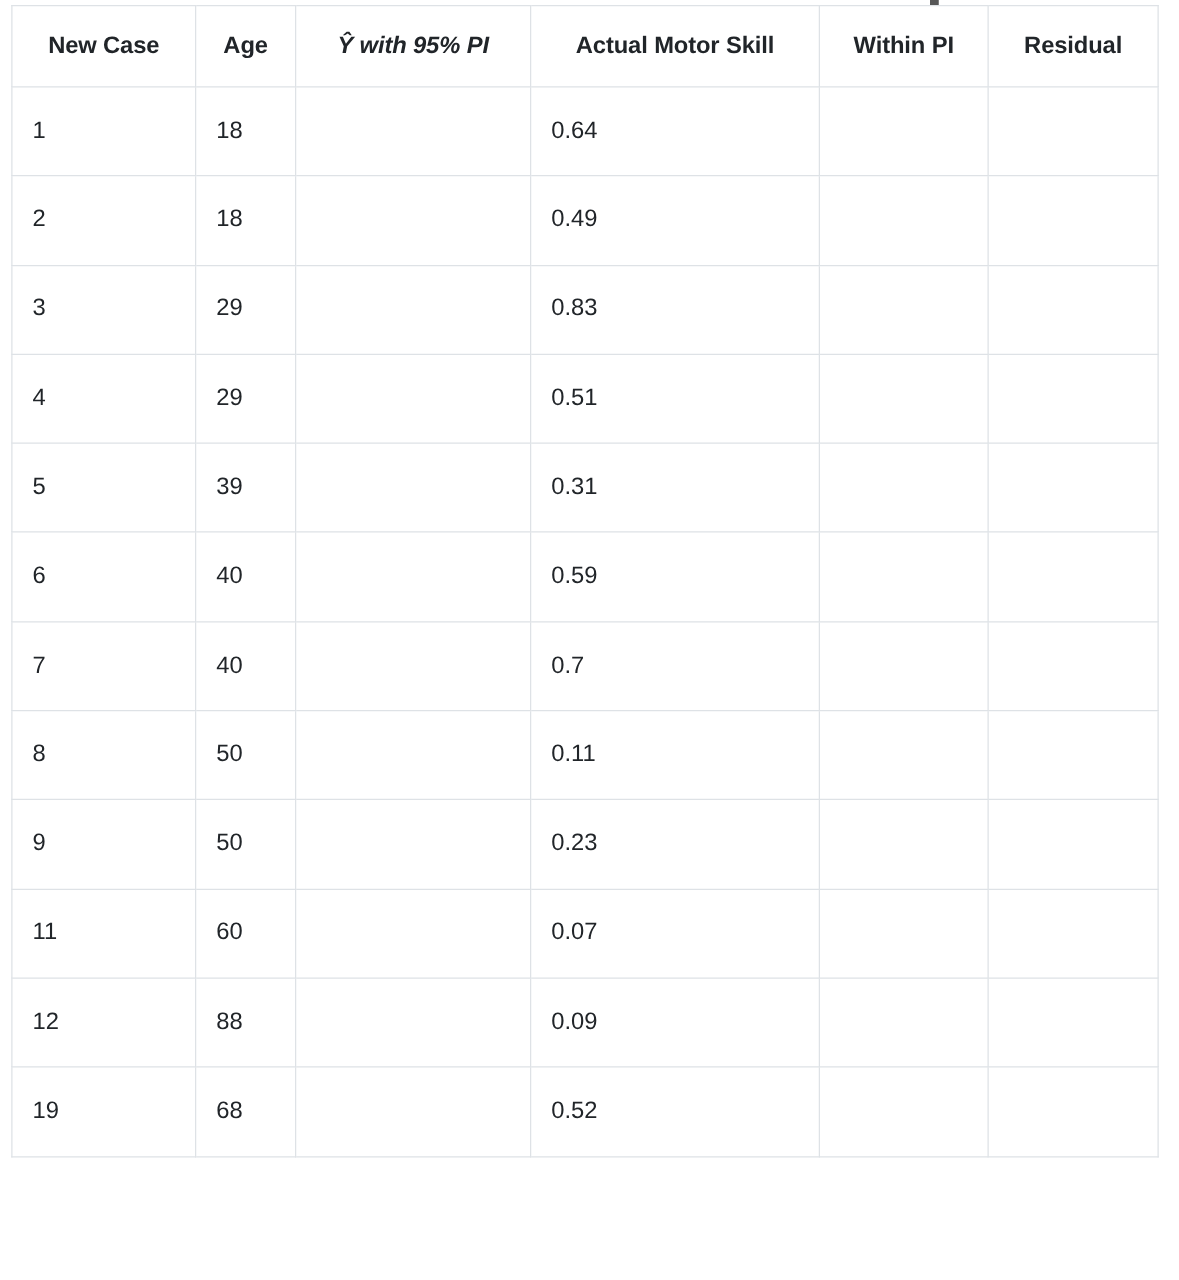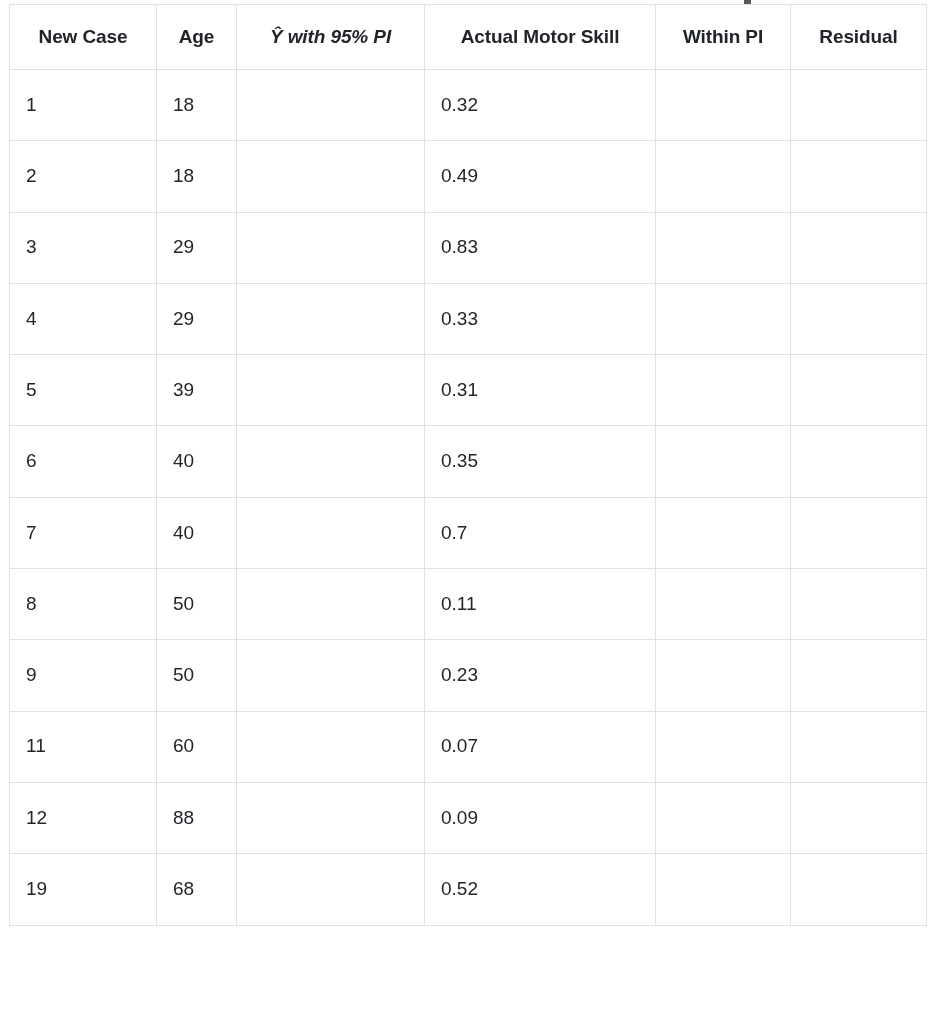--- a/index.html
+++ b/index.html
@@ -122,21 +122,21 @@
           <th>Within PI</th>
           <th>Residual</th>
         </tr>
       </thead>
       <tbody id="table-body">
 
       <tr>
             <td>1</td>
             <td>18</td>
             <td class="blank-cell"></td>
-            <td>0.32</td>
+            <td>0.64</td>
             <td class="blank-cell"></td>
             <td class="blank-cell"></td>
           </tr>
           <tr>
             <td>2</td>
             <td>18</td>
             <td class="blank-cell"></td>
             <td>0.49</td>
             <td class="blank-cell"></td>
             <td class="blank-cell"></td>
@@ -146,37 +146,37 @@
             <td>29</td>
             <td class="blank-cell"></td>
             <td>0.83</td>
             <td class="blank-cell"></td>
             <td class="blank-cell"></td>
           </tr>
           <tr>
             <td>4</td>
             <td>29</td>
             <td class="blank-cell"></td>
-            <td>0.33</td>
+            <td>0.51</td>
             <td class="blank-cell"></td>
             <td class="blank-cell"></td>
           </tr>
           <tr>
             <td>5</td>
             <td>39</td>
             <td class="blank-cell"></td>
             <td>0.31</td>
             <td class="blank-cell"></td>
             <td class="blank-cell"></td>
           </tr>
           <tr>
             <td>6</td>
             <td>40</td>
             <td class="blank-cell"></td>
-            <td>0.35</td>
+            <td>0.59</td>
             <td class="blank-cell"></td>
             <td class="blank-cell"></td>
           </tr>
           <tr>
             <td>7</td>
             <td>40</td>
             <td class="blank-cell"></td>
             <td>0.7</td>
             <td class="blank-cell"></td>
             <td class="blank-cell"></td>

